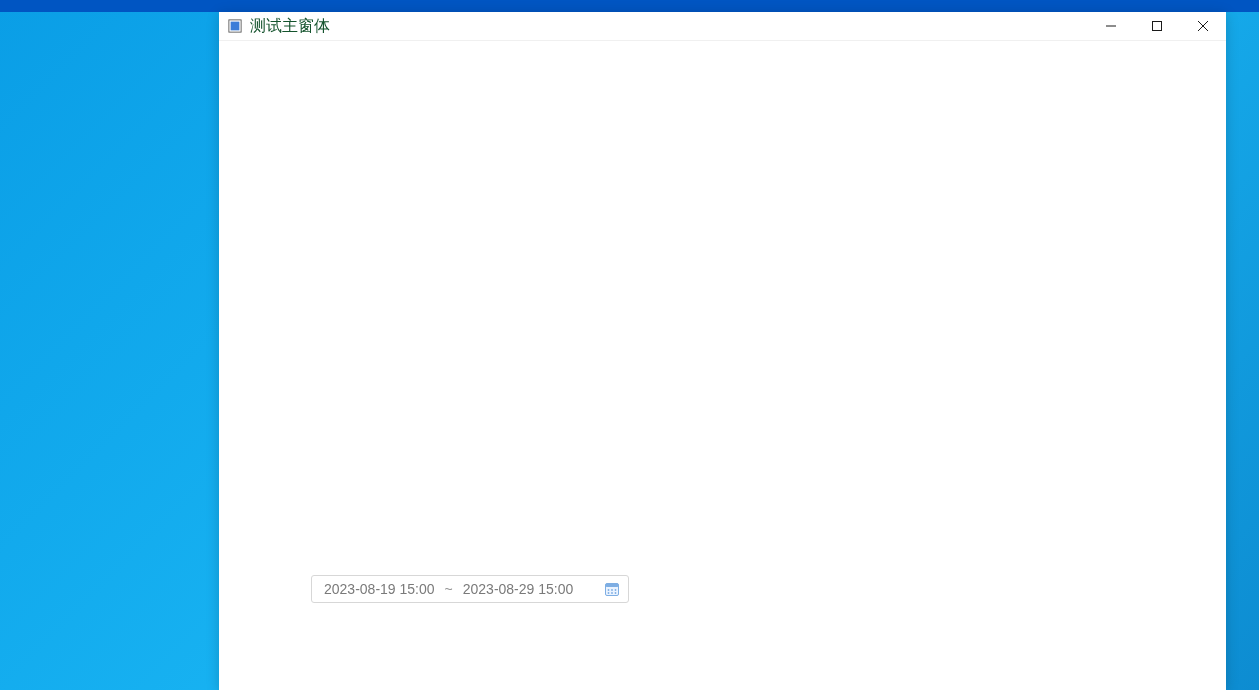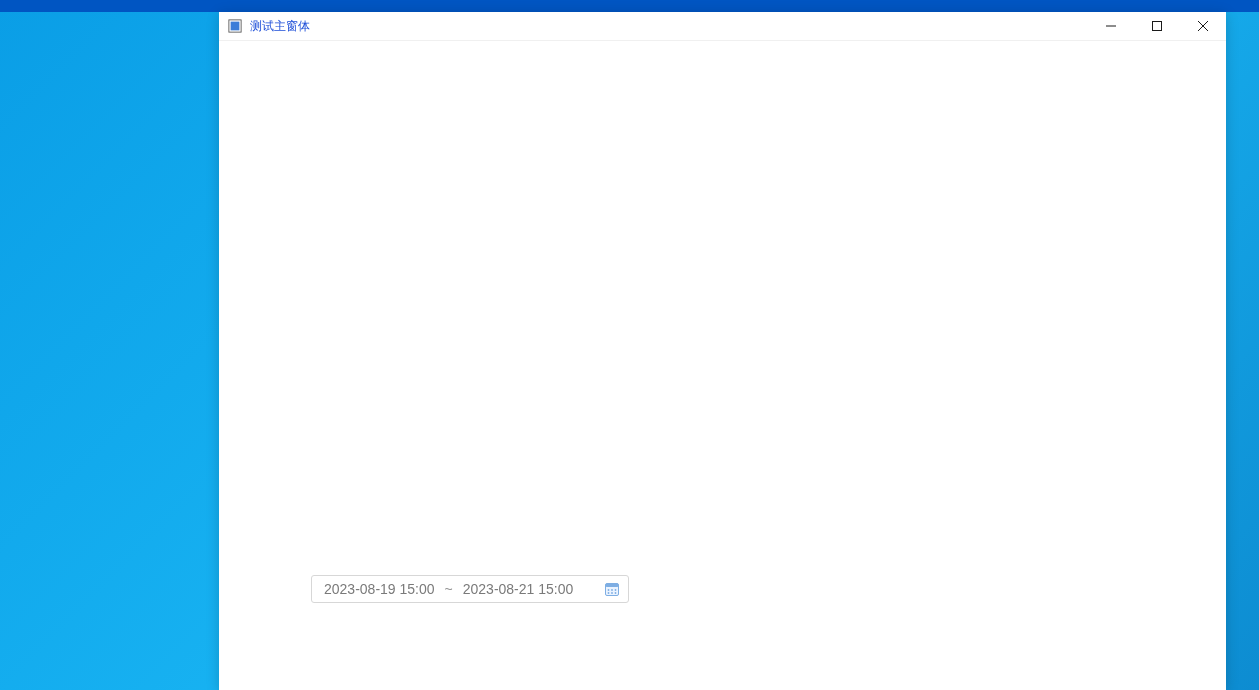--- a/index.html
+++ b/index.html
@@ -48,22 +48,22 @@
       margin-right: 7px;
       display: flex;
       align-items: center;
       justify-content: center;
     }
     .app-icon svg {
       width: 14px;
       height: 14px;
     }
     .title-text {
-      font-size: 12px;
-      color: #1d4ed8;
+      font-size: 16px;
+      color: #14532d;
     }
     .window-controls {
       margin-left: auto;
       display: flex;
       height: 100%;
     }
     .win-btn {
       width: 46px;
       height: 100%;
       display: flex;
@@ -142,21 +142,21 @@
           <line x1="0" y1="0" x2="10" y2="10" stroke="#1a1a1a" stroke-width="1"></line>
           <line x1="10" y1="0" x2="0" y2="10" stroke="#1a1a1a" stroke-width="1"></line>
         </svg>
       </div>
     </div>
   </div>
   <div class="content">
     <div class="date-range-picker">
       <span class="date-value">2023-08-19 15:00</span>
       <span class="date-sep">~</span>
-      <span class="date-value">2023-08-21 15:00</span>
+      <span class="date-value">2023-08-29 15:00</span>
       <span class="cal-icon">
         <svg viewBox="0 0 16 16">
           <rect x="1.5" y="2.5" width="13" height="12" rx="1.5" fill="#eaf3ff" stroke="#7eaee3" stroke-width="1"></rect>
           <rect x="1.5" y="2.5" width="13" height="3.5" rx="1.5" fill="#7eaee3"></rect>
           <circle cx="4.5" cy="9" r="0.9" fill="#7eaee3"></circle>
           <circle cx="8" cy="9" r="0.9" fill="#7eaee3"></circle>
           <circle cx="11.5" cy="9" r="0.9" fill="#7eaee3"></circle>
           <circle cx="4.5" cy="12" r="0.9" fill="#7eaee3"></circle>
           <circle cx="8" cy="12" r="0.9" fill="#7eaee3"></circle>
           <circle cx="11.5" cy="12" r="0.9" fill="#7eaee3"></circle>

